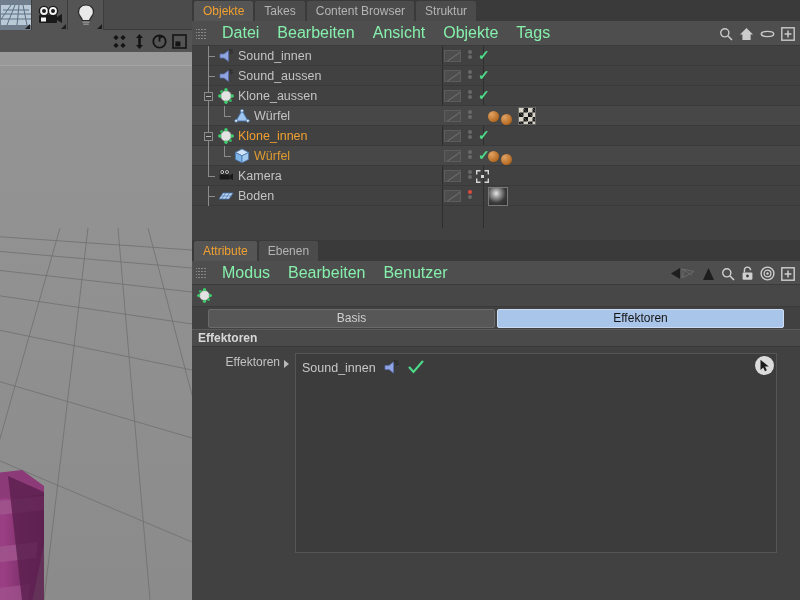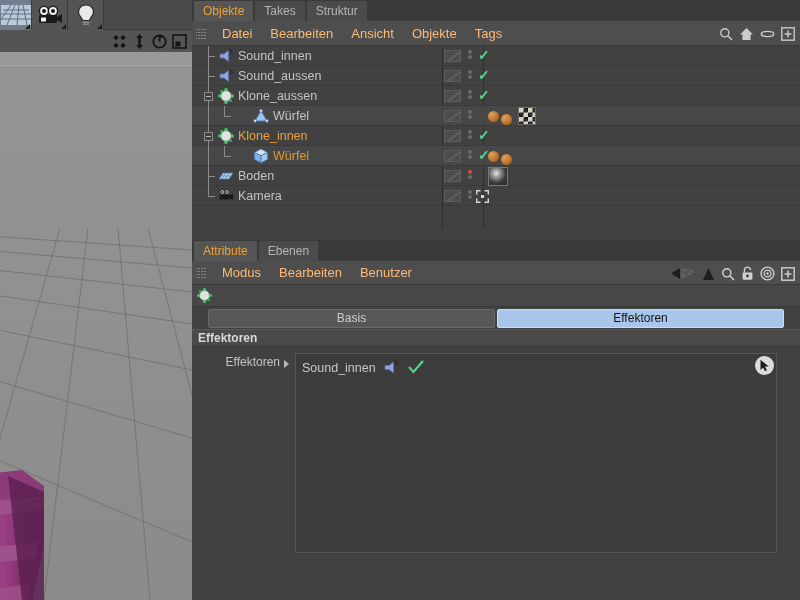--- a/index.html
+++ b/index.html
@@ -98,21 +98,21 @@
   .grip {
     width: 11px; height: 13px;
     margin-right: 6px;
     background-image:
       linear-gradient(45deg, #9a9a9a 25%, transparent 25%),
       linear-gradient(-45deg, #9a9a9a 25%, transparent 25%);
     background-size: 3px 3px;
     opacity: .75;
   }
   .menu-item {
-    font-size: 13px; color: #fdba74;
+    font-size: 16px; color: #86efac;
     padding: 0 9px; height: 24px;
     display: flex; align-items: center;
     white-space: nowrap;
   }
   .menu-right {
     position: absolute; right: 5px; top: 0;
     height: 25px; display: flex; align-items: center; gap: 6px;
   }
 
   
@@ -128,21 +128,21 @@
   }
   #coldiv-a { left: 250px; }
   #coldiv-b { left: 291px; }
   .obj-rows { position: relative; z-index: 2; }
   .obj-row {
     position: relative;
     height: 20px;
     display: flex; align-items: center;
     border-bottom: 1px solid #3a3a3a;
   }
-  .obj-row.band { background: #474747; padding-left: 19px; }
+  .obj-row.band { background: #474747; }
   .obj-name {
     font-size: 12.5px;
     color: #c3c3c3;
     white-space: nowrap;
   }
   .obj-name.sel { color: #f0a030; }
   .obj-name.child-sel { color: #e09a2e; }
   .obj-icon { width: 17px; height: 16px; margin-right: 4px; display:flex; align-items:center; justify-content:center; flex:none;}
   .expander {
     position: absolute;
@@ -398,20 +398,21 @@
         </g>
       </svg>
     </div>
   </div>
 
   <div id="right-col">
 
     <div class="tabstrip">
       <div class="tab active">Objekte</div>
       <div class="tab">Takes</div>
+      <div class="tab">Content Browser</div>
       <div class="tab">Struktur</div>
     </div>
 
     <div class="menubar">
       <div class="grip"></div>
       <div class="menu-item">Datei</div>
       <div class="menu-item">Bearbeiten</div>
       <div class="menu-item">Ansicht</div>
       <div class="menu-item">Objekte</div>
       <div class="menu-item">Tags</div>
@@ -581,20 +582,53 @@
               <div class="dot"></div>
             </div>
           <div class="check">✓</div>
           <div class="tagzone">
             <div class="sphere-tag"></div>
             <div class="sphere-tag" style="margin-top:7px;"></div>
           </div>
         </div>
 
         <div class="obj-row">
+          <div class="vline" style="left:16px; top:0; height:10px;"></div>
+          <div class="hline" style="left:16px; top:10px; width:7px;"></div>
+          <div style="width:25px;"></div>
+          <div class="obj-icon">
+            <svg width="16" height="13" viewBox="0 0 16 13">
+              <circle cx="4.2" cy="3" r="2.3" fill="#f0f0f0" stroke="#1a1a1a" stroke-width="0.9"></circle>
+              <circle cx="9" cy="3" r="2.3" fill="#f0f0f0" stroke="#1a1a1a" stroke-width="0.9"></circle>
+              <circle cx="4.2" cy="3" r="1" fill="#1a1a1a"></circle>
+                <circle cx="9" cy="3" r="1" fill="#1a1a1a"></circle>
+              <rect x="1.6" y="5.4" width="10" height="5.2" rx="0.7" fill="#1a1a1a"></rect>
+              <path d="M11.6 6.4 L15 4.6 L15 11 L11.6 9.4 Z" fill="#1a1a1a"></path>
+            </svg>
+          </div>
+          <div class="obj-name">Kamera</div>
+          <div class="layer-cell"></div>
+          <div class="dots">
+              <div class="dot"></div>
+              <div class="dot"></div>
+            </div>
+          <div class="axis-ico">
+            <svg width="13" height="13" viewBox="0 0 13 13">
+              <g fill="#d6d6d6">
+                <path d="M0 0 L4.5 0 L4.5 1.4 L1.4 1.4 L1.4 4.5 L0 4.5 Z"></path>
+                <path d="M13 0 L8.5 0 L8.5 1.4 L11.6 1.4 L11.6 4.5 L13 4.5 Z"></path>
+                <path d="M0 13 L4.5 13 L4.5 11.6 L1.4 11.6 L1.4 8.5 L0 8.5 Z"></path>
+                <path d="M13 13 L8.5 13 L8.5 11.6 L11.6 11.6 L11.6 8.5 L13 8.5 Z"></path>
+                <rect x="5" y="5" width="3" height="3"></rect>
+              </g>
+            </svg>
+          </div>
+        </div>
+
+        <div class="obj-row">
           <div class="vline" style="left:16px; top:0; height:20px;"></div>
           <div class="hline" style="left:16px; top:10px; width:7px;"></div>
           <div style="width:25px;"></div>
           <div class="obj-icon">
             <svg width="16" height="12" viewBox="0 0 16 12">
               <path d="M1 9 L5 3 L15 3 L11 9 Z" fill="#bcd7f2" stroke="#4a76ae" stroke-width="0.8"></path>
               <g stroke="#4a76ae" stroke-width="0.7">
                 <path d="M3.7 6 L13.7 6"></path>
                   <path d="M7.7 3 L3.7 9"></path>
                   <path d="M11.4 3 L7.4 9"></path>
@@ -602,53 +636,20 @@
             </svg>
           </div>
           <div class="obj-name">Boden</div>
           <div class="layer-cell"></div>
           <div class="dots">
               <div class="dot red"></div>
               <div class="dot"></div>
             </div>
           <div class="tagzone">
             <div class="floor-tag"></div>
-          </div>
-        </div>
-
-        <div class="obj-row">
-          <div class="vline" style="left:16px; top:0; height:10px;"></div>
-          <div class="hline" style="left:16px; top:10px; width:7px;"></div>
-          <div style="width:25px;"></div>
-          <div class="obj-icon">
-            <svg width="16" height="13" viewBox="0 0 16 13">
-              <circle cx="4.2" cy="3" r="2.3" fill="#f0f0f0" stroke="#1a1a1a" stroke-width="0.9"></circle>
-              <circle cx="9" cy="3" r="2.3" fill="#f0f0f0" stroke="#1a1a1a" stroke-width="0.9"></circle>
-              <circle cx="4.2" cy="3" r="1" fill="#1a1a1a"></circle>
-                <circle cx="9" cy="3" r="1" fill="#1a1a1a"></circle>
-              <rect x="1.6" y="5.4" width="10" height="5.2" rx="0.7" fill="#1a1a1a"></rect>
-              <path d="M11.6 6.4 L15 4.6 L15 11 L11.6 9.4 Z" fill="#1a1a1a"></path>
-            </svg>
-          </div>
-          <div class="obj-name">Kamera</div>
-          <div class="layer-cell"></div>
-          <div class="dots">
-              <div class="dot"></div>
-              <div class="dot"></div>
-            </div>
-          <div class="axis-ico">
-            <svg width="13" height="13" viewBox="0 0 13 13">
-              <g fill="#d6d6d6">
-                <path d="M0 0 L4.5 0 L4.5 1.4 L1.4 1.4 L1.4 4.5 L0 4.5 Z"></path>
-                <path d="M13 0 L8.5 0 L8.5 1.4 L11.6 1.4 L11.6 4.5 L13 4.5 Z"></path>
-                <path d="M0 13 L4.5 13 L4.5 11.6 L1.4 11.6 L1.4 8.5 L0 8.5 Z"></path>
-                <path d="M13 13 L8.5 13 L8.5 11.6 L11.6 11.6 L11.6 8.5 L13 8.5 Z"></path>
-                <rect x="5" y="5" width="3" height="3"></rect>
-              </g>
-            </svg>
           </div>
         </div>
 
       </div>
     </div>
 
     <div class="attr-wrap">
 
       <div class="tabstrip">
         <div class="tab active">Attribute</div>

